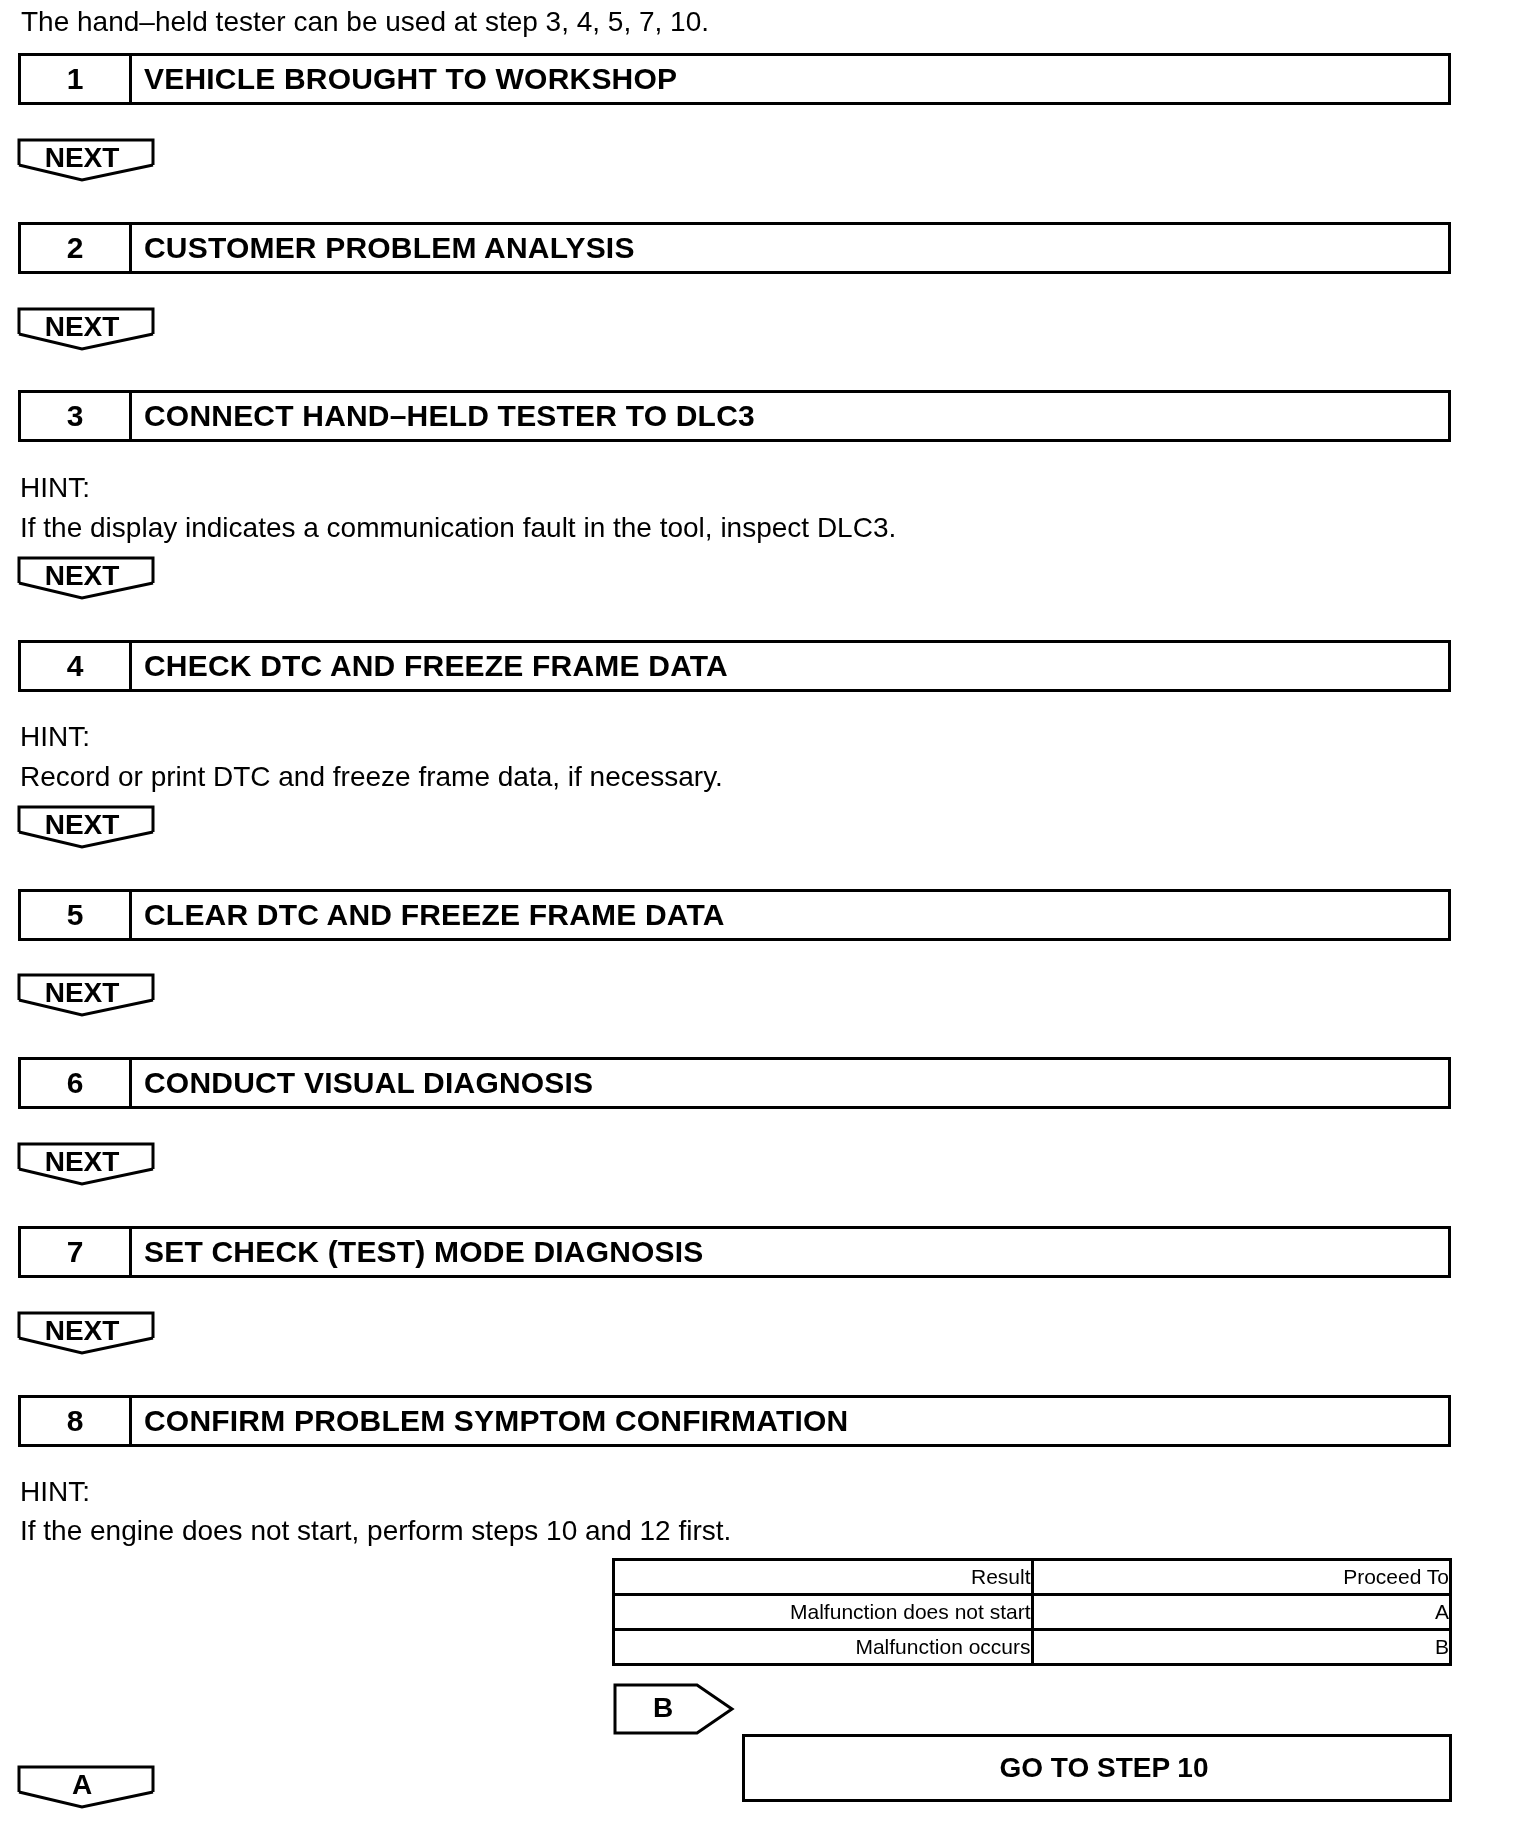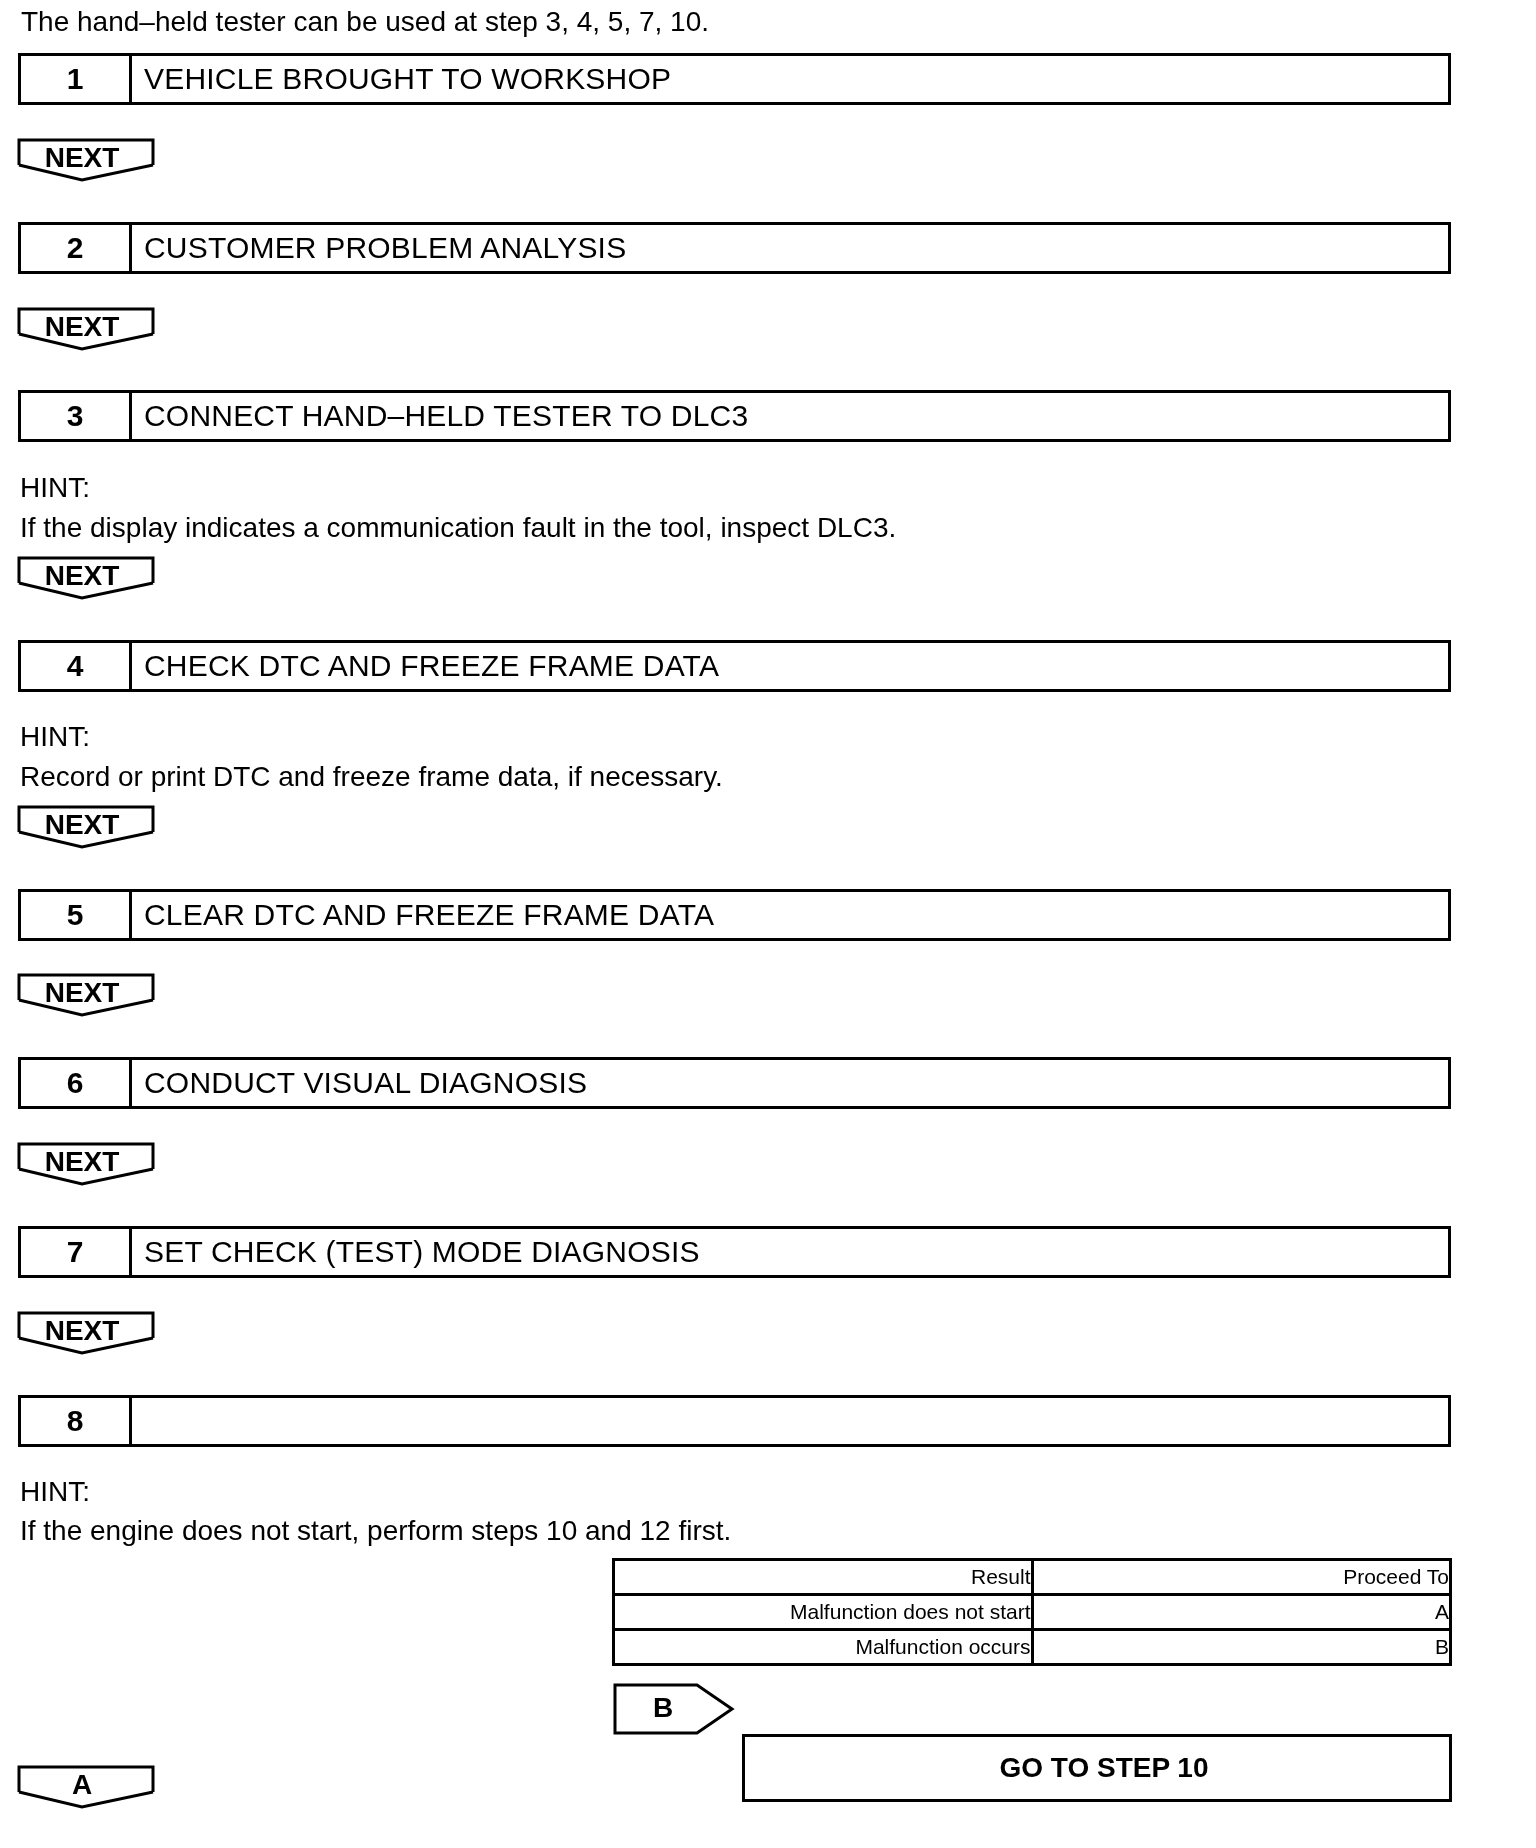--- a/index.html
+++ b/index.html
@@ -35,21 +35,21 @@
       border-right: 3px solid #000;
       display: flex;
       align-items: center;
       justify-content: center;
       font-weight: bold;
       font-size: 30px;
       box-sizing: border-box;
     }
     .step .title {
       padding-left: 12px;
-      font-weight: normal;
+      font-weight: bold;
       font-size: 30px;
       white-space: nowrap;
       letter-spacing: 0.2px;
     }
     .next {
       position: absolute;
       left: 17px;
       width: 140px;
       height: 46px;
     }
@@ -201,20 +201,21 @@
 <div class="next" style="top:1311px;">
   <svg width="140" height="46">
     <polyline points="2,27 2,2 136,2 136,27" fill="none" stroke="#000" stroke-width="3"></polyline>
     <polyline points="2,27 65,42 136,27" fill="none" stroke="#000" stroke-width="3"></polyline>
   </svg>
   <div class="lbl">NEXT</div>
 </div>
 
 <div class="step" style="top:1395px;">
   <div class="num">8</div>
+  <div class="title">CONFIRM PROBLEM SYMPTOM CONFIRMATION</div>
 </div>
 <div class="hint-label" style="top:1475px;">HINT:</div>
 <div class="hint-text" style="top:1514px;">If the engine does not start, perform steps 10 and 12 first.</div>
 
 <table class="result">
   <tbody>
       <tr>
     <th>Result</th>
     <th>Proceed To</th>
   </tr>

